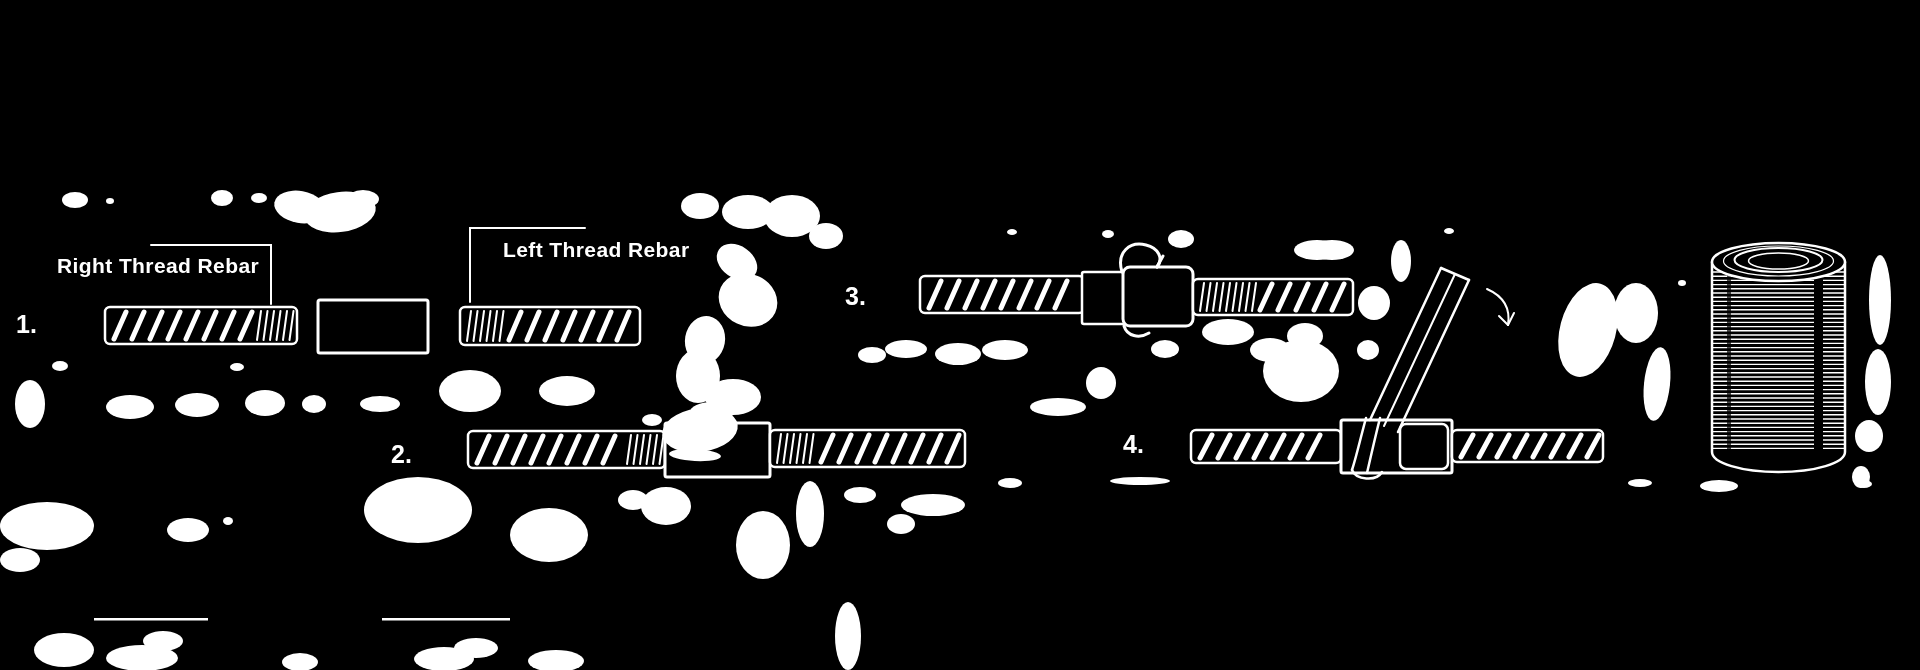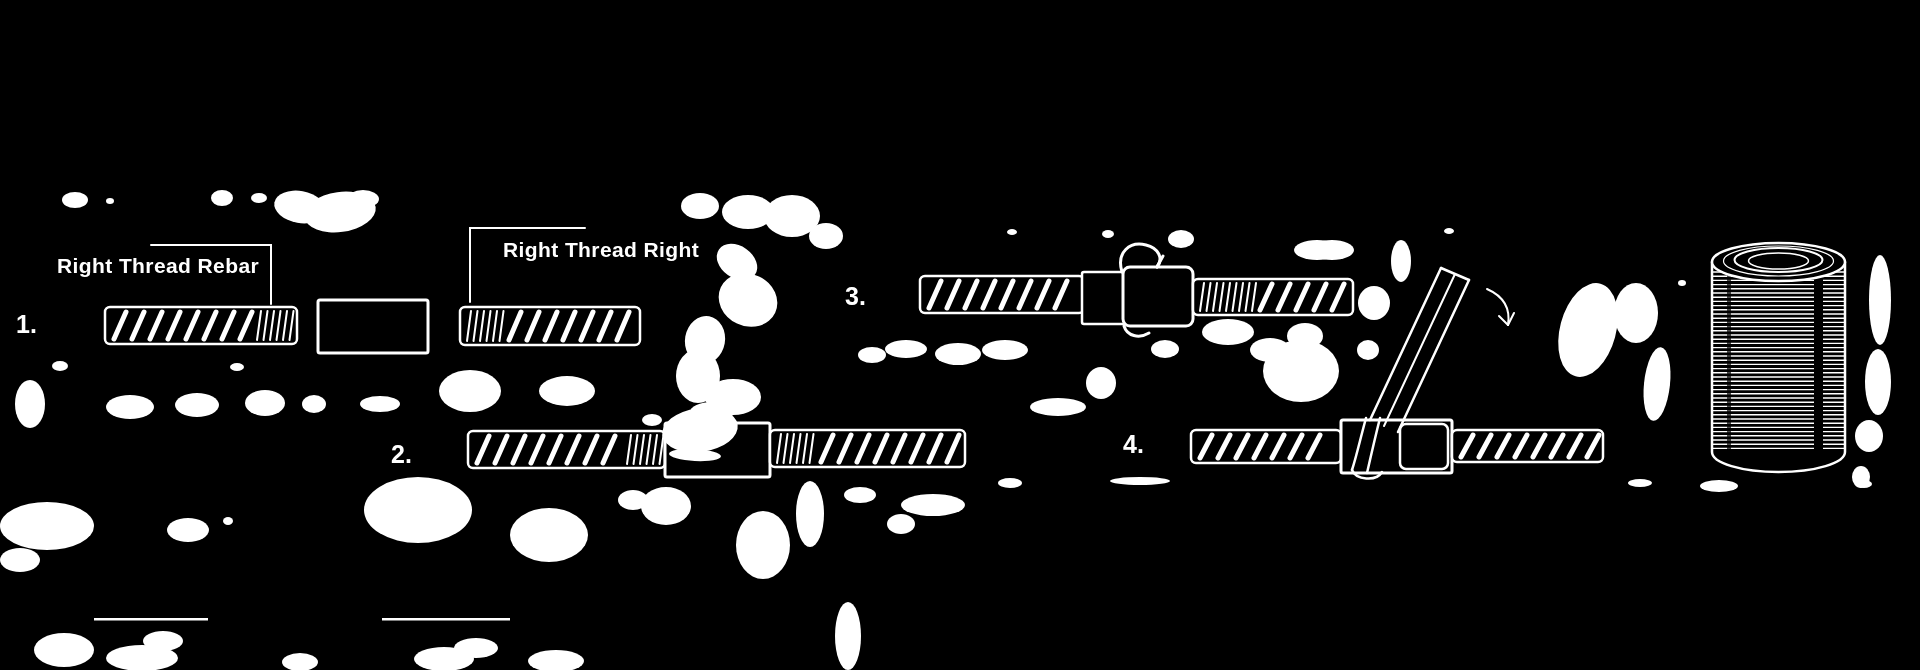--- a/index.html
+++ b/index.html
@@ -339,14 +339,14 @@
         <ellipse cx="1374" cy="303" rx="16" ry="17" fill="#ffffff" transform="rotate(0 1374 303)"></ellipse>
       </g>
     </svg>
 
   <div class="num" style="left:16px;top:310px">1.</div>
   <div class="num" style="left:391px;top:440px">2.</div>
   <div class="num" style="left:845px;top:282px">3.</div>
   <div class="num" style="left:1123px;top:430px">4.</div>
 
   <div class="lbl" style="left:57px;top:254px">Right Thread Rebar</div>
-  <div class="lbl" style="left:503px;top:238px">Right Thread Right</div>
+  <div class="lbl" style="left:503px;top:238px">Left Thread Rebar</div>
 </div>
 
 </body></html>

